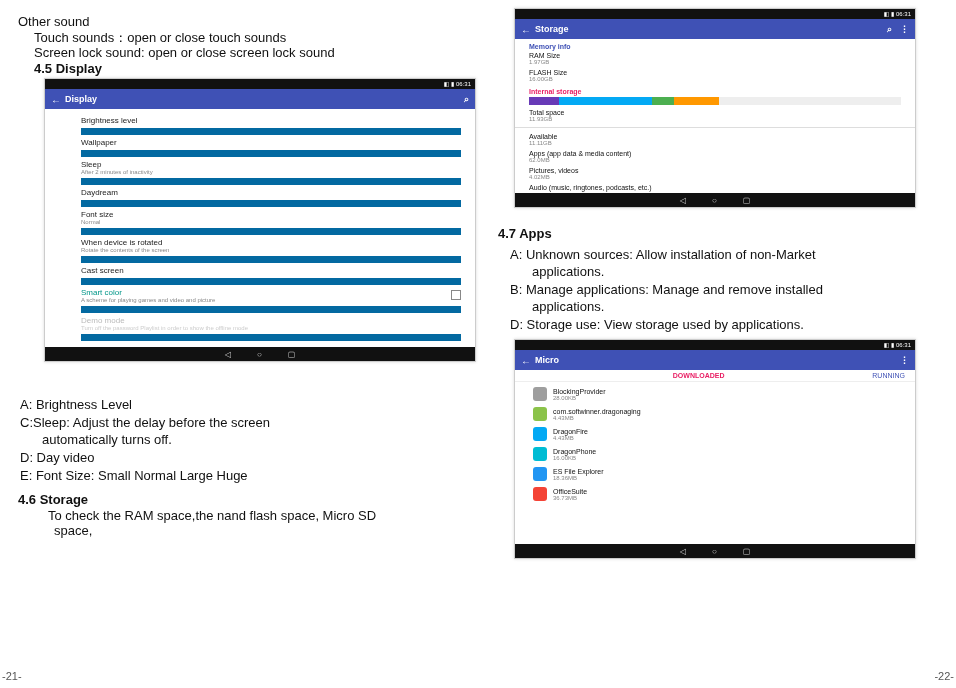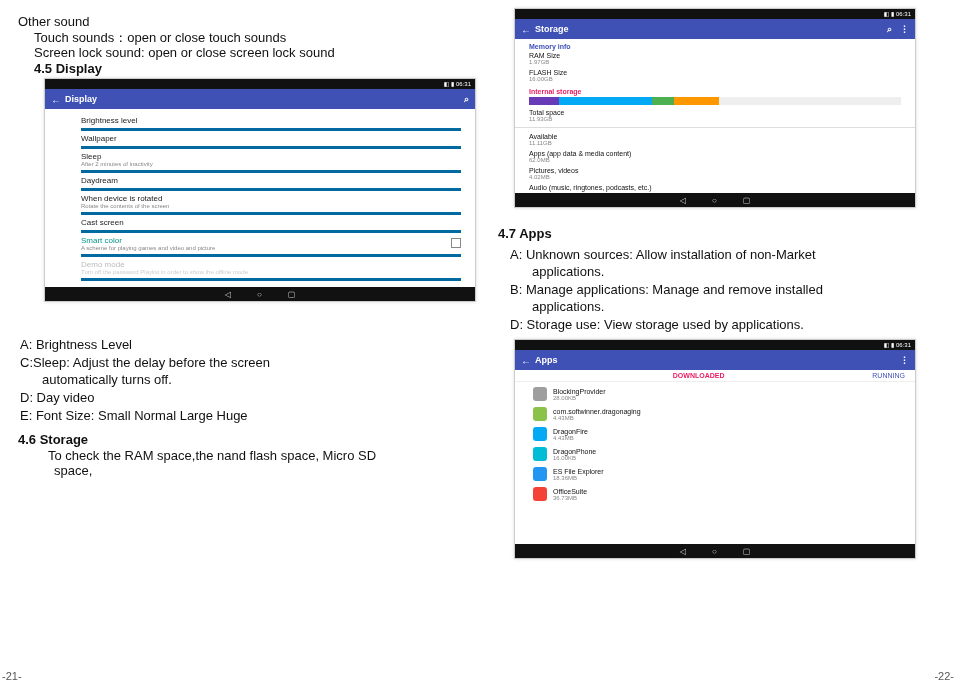--- a/index.html
+++ b/index.html
@@ -63,21 +63,21 @@
     font-weight: bold;
   }
   .appbar .back { width: 14px; font-size: 10px; }
   .appbar .title { flex: 1; }
   .appbar .search { font-size: 9px; }
   .content {
     padding: 4px 14px 6px 36px;
     font-size: 7px;
     color: #333;
   }
-  .row { padding: 3px 0; border-bottom: 3px solid #0369a1; }
+  .row { padding: 3px 0; border-bottom: 7px solid #0369a1; }
   .row .r-title { font-size: 8px; color: #222; }
   .row .r-sub { font-size: 6px; color: #888; }
   .row.accent .r-title { color: #009688; }
   .row.faded .r-title { color: #bbb; }
   .row.faded .r-sub { color: #ccc; }
   .checkbox {
     float: right;
     width: 8px; height: 8px;
     border: 1px solid #888;
     margin-top: 2px;
@@ -148,20 +148,24 @@
         </div>
         <div class="row">
           <div class="r-title">Wallpaper</div>
         </div>
         <div class="row">
           <div class="r-title">Sleep</div>
           <div class="r-sub">After 2 minutes of inactivity</div>
         </div>
         <div class="row">
           <div class="r-title">Daydream</div>
+        </div>
+        <div class="row">
+          <div class="r-title">Font size</div>
+          <div class="r-sub">Normal</div>
         </div>
         <div class="row">
           <div class="r-title">When device is rotated</div>
           <div class="r-sub">Rotate the contents of the screen</div>
         </div>
         <div class="row">
           <div class="r-title">Cast screen</div>
         </div>
         <div class="row accent">
           <div class="checkbox"></div>
@@ -276,21 +280,21 @@
     <li>D: Storage use: View storage used by applications.</li>
   </ul>
 
   <div class="shot small" style="margin-left:18px; margin-top:6px;">
     <div class="statusbar">
       <span>◧ ▮</span>
       <span>06:31</span>
     </div>
     <div class="appbar">
       <span class="back">←</span>
-      <span class="title">Apps</span>
+      <span class="title">Micro</span>
       <span>⋮</span>
     </div>
     <div class="apps-tabs">
       <span></span>
       <span class="active">DOWNLOADED</span>
       <span>RUNNING</span>
     </div>
     <div id="apps-rows" style="padding:2px 0 6px 0;">
         <div class="app-row">
           <div class="ic" style="background: rgb(158, 158, 158);"></div>

